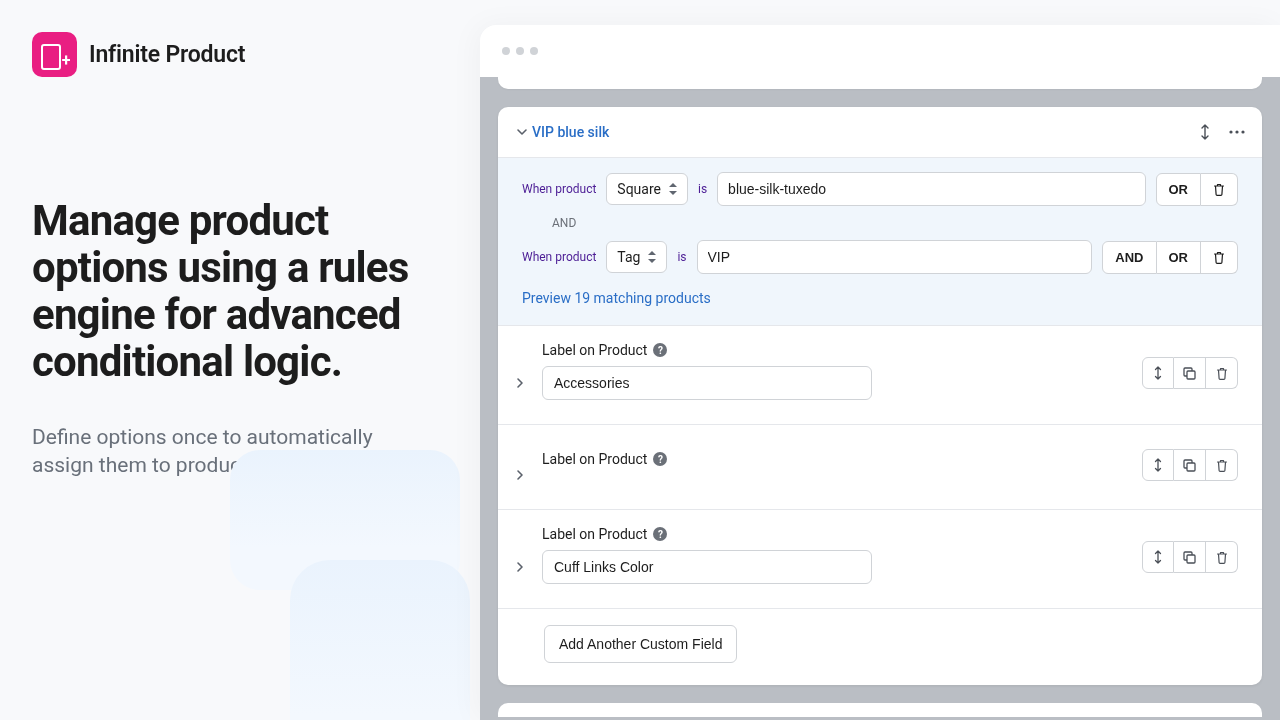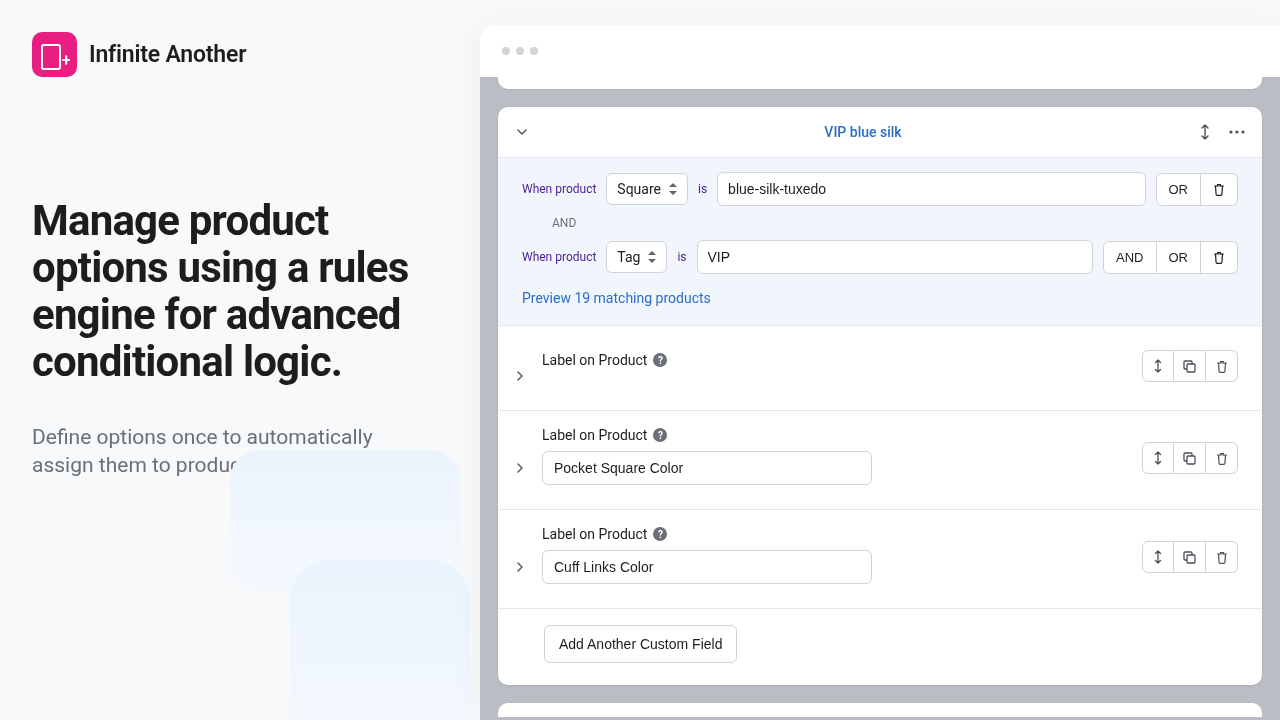--- a/index.html
+++ b/index.html
@@ -135,23 +135,22 @@
   .rule-card {
     background: #fff;
     border-radius: 10px;
     box-shadow: 0 1px 3px rgba(0,0,0,0.08);
     overflow: hidden;
   }
   .rule-header {
     display: flex;
     align-items: center;
     padding: 14px 14px 14px 14px;
-    gap: 22px;
+    gap: 0;
     border-bottom: 1px solid #e5e7eb;
-    text-align: center;
   }
   .chevron {
     width: 20px; height: 20px;
     display: flex;
     align-items: center;
     justify-content: center;
     cursor: pointer;
     color: #5b616b;
   }
   .rule-title {
@@ -229,21 +228,21 @@
     outline: none;
   }
   .text-input.wide { min-width: 330px; }
 
   .logic-btn {
     background: #fff;
     border: 1px solid #d0d3d7;
     border-radius: 6px;
     padding: 8px 12px;
     font-size: 13px;
-    font-weight: 400;
+    font-weight: 700;
     color: #1d1d1d;
     cursor: pointer;
   }
   .logic-btn-group {
     display: flex;
   }
   .logic-btn-group .logic-btn { border-radius: 0; }
   .logic-btn-group .logic-btn:first-child { border-top-left-radius: 6px; border-bottom-left-radius: 6px; }
   .logic-btn-group .logic-btn:last-child { border-top-right-radius: 6px; border-bottom-right-radius: 6px; }
   .logic-btn-group .logic-btn + .logic-btn { border-left: none; }
@@ -340,21 +339,21 @@
 </head>
 <body>
 
 <div class="page-wrap">
 
   <div class="left-pane">
     <div class="brand-row">
       <div class="brand-logo">
         <div class="brand-logo-inner"></div>
       </div>
-      <div class="brand-name">Infinite Another</div>
+      <div class="brand-name">Infinite Product</div>
     </div>
     <h1 class="headline">Manage product options using a rules engine for advanced conditional logic.</h1>
     <p class="subheadline">Define options once to automatically assign them to products.</p>
     <div class="deco deco1"></div>
     <div class="deco deco2"></div>
   </div>
 
   <div class="right-pane">
     <div class="window-frame">
       <div class="window-titlebar">
@@ -438,20 +437,21 @@
             <div class="chevron">
               <svg width="10" height="12" viewBox="0 0 10 12">
                   <path d="M3 2l4 4-4 4" stroke="currentColor" stroke-width="1.6" fill="none" stroke-linecap="round" stroke-linejoin="round"></path>
                 </svg>
             </div>
             <div class="option-body">
               <div class="option-label-row">
                 <span>Label on Product</span>
                 <span class="help-icon">?</span>
               </div>
+              <input class="option-input" value="Accessories" style="">
             </div>
             <div class="option-actions logic-btn-group">
               <button class="logic-btn">
                   <svg width="12" height="14" viewBox="0 0 12 14">
                     <path d="M6 1v12M3.5 3.5L6 1l2.5 2.5M3.5 10.5L6 13l2.5-2.5" stroke="currentColor" stroke-width="1.3" fill="none" stroke-linecap="round" stroke-linejoin="round"></path>
                   </svg>
                 </button>
               <button class="logic-btn">
                   <svg width="13" height="13" viewBox="0 0 13 13">
                     <rect x="1" y="1" width="8" height="8" rx="1" stroke="currentColor" stroke-width="1.3" fill="none"></rect>
@@ -470,21 +470,20 @@
             <div class="chevron">
               <svg width="10" height="12" viewBox="0 0 10 12">
                   <path d="M3 2l4 4-4 4" stroke="currentColor" stroke-width="1.6" fill="none" stroke-linecap="round" stroke-linejoin="round"></path>
                 </svg>
             </div>
             <div class="option-body">
               <div class="option-label-row">
                 <span>Label on Product</span>
                 <span class="help-icon">?</span>
               </div>
-              <input class="option-input" value="Pocket Square Color" style="">
             </div>
             <div class="option-actions logic-btn-group">
               <button class="logic-btn">
                   <svg width="12" height="14" viewBox="0 0 12 14">
                     <path d="M6 1v12M3.5 3.5L6 1l2.5 2.5M3.5 10.5L6 13l2.5-2.5" stroke="currentColor" stroke-width="1.3" fill="none" stroke-linecap="round" stroke-linejoin="round"></path>
                   </svg>
                 </button>
               <button class="logic-btn">
                   <svg width="13" height="13" viewBox="0 0 13 13">
                     <rect x="1" y="1" width="8" height="8" rx="1" stroke="currentColor" stroke-width="1.3" fill="none"></rect>

